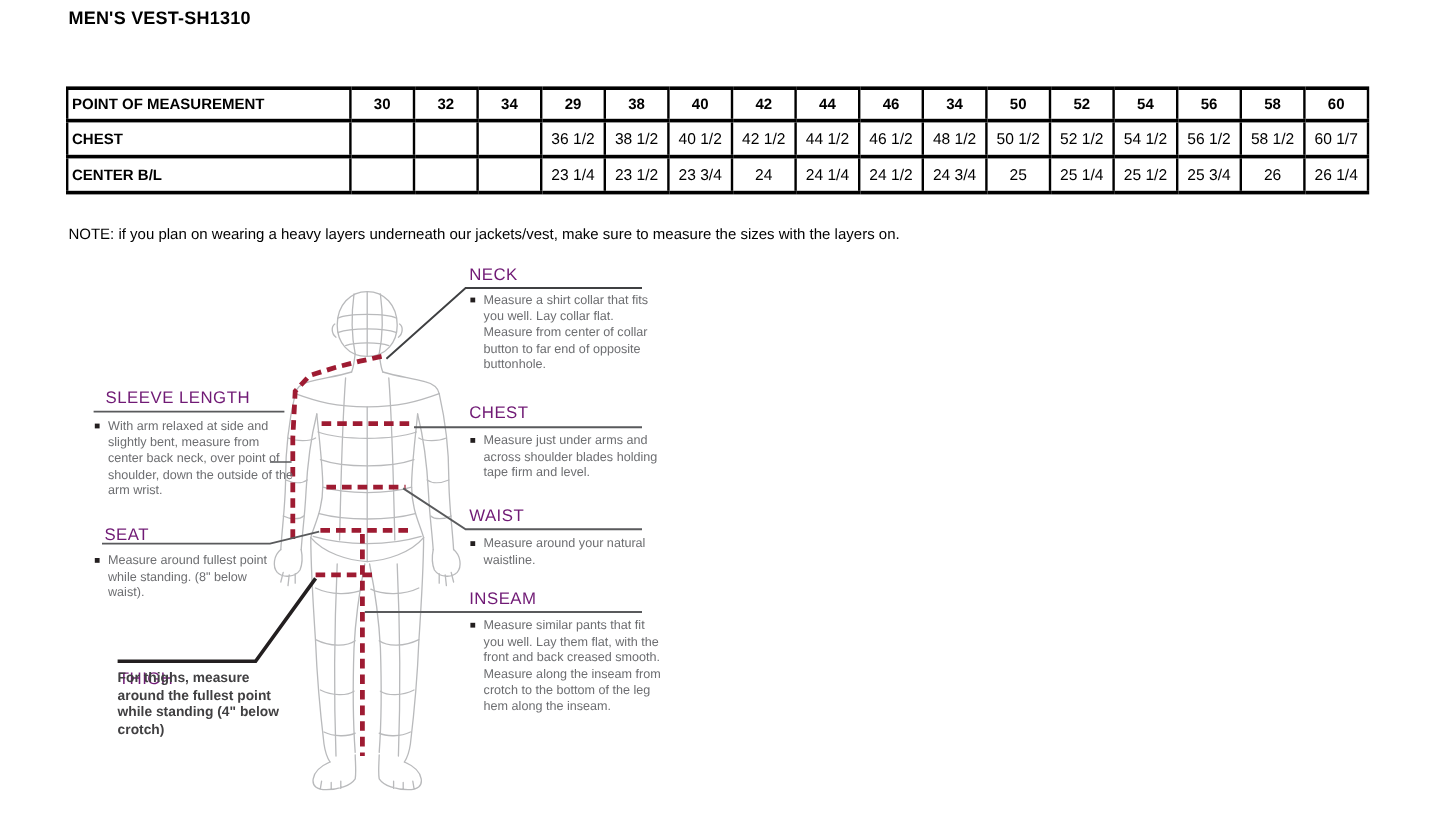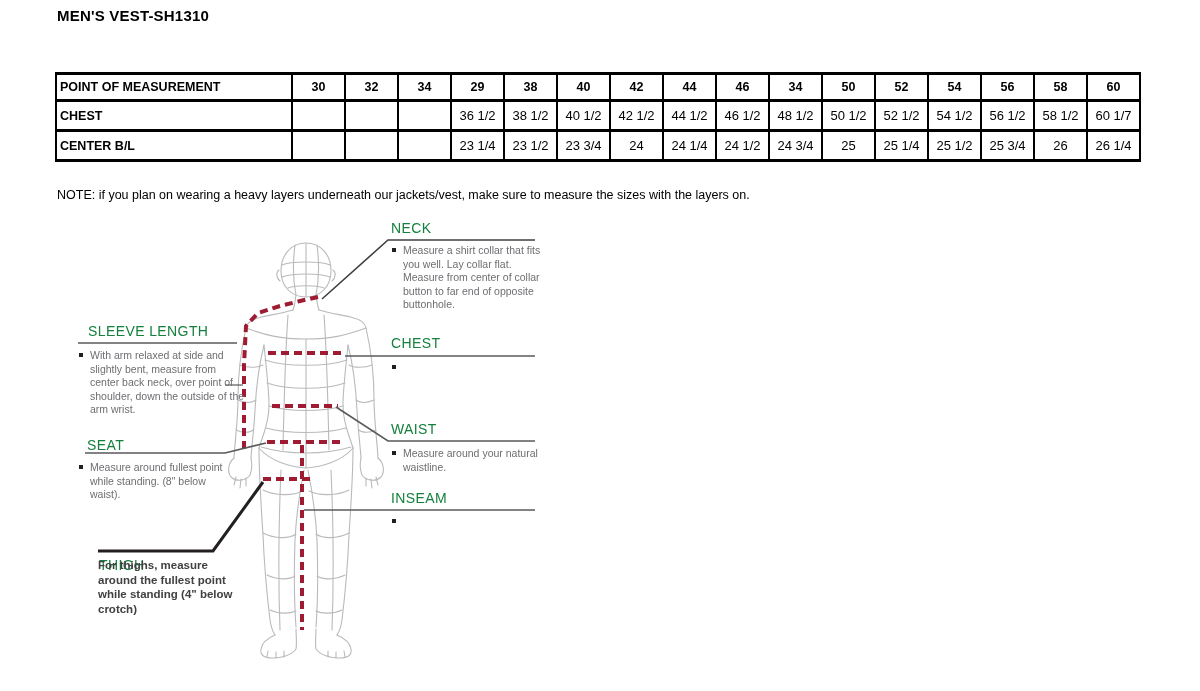--- a/index.html
+++ b/index.html
@@ -10,21 +10,21 @@
   .size-table td,.size-table th{border-left:2px solid #000;border-right:2px solid #000;border-top:3px solid #000;border-bottom:3px solid #000;font-size:12.5px;text-align:center;padding:0 2px;white-space:nowrap;overflow:hidden;}
   .size-table th{font-weight:bold;height:24px;}
   .size-table td{height:27px;font-weight:normal;font-size:13px;}
   .size-table .rowlabel{text-align:left;font-weight:bold;padding-left:3px;font-size:12.5px;}
   .size-table th.rowlabel{font-size:12.5px;}
   
   .note{position:absolute;left:57px;top:188px;font-size:12.5px;font-weight:normal;}
   
   .diagram{position:absolute;left:0;top:215px;width:640px;height:476px;}
   .diagram svg{position:absolute;left:0;top:0;}
-  .callout-title{position:absolute;font-size:14px;color:#15803d;letter-spacing:.4px;white-space:nowrap;}
+  .callout-title{position:absolute;font-size:14px;color:#701a75;letter-spacing:.4px;white-space:nowrap;}
   .callout-desc{position:absolute;font-size:10.5px;line-height:13.5px;color:#6d6e71;padding-left:12px;}
   .callout-desc .bullet{position:absolute;left:1px;top:4px;width:4px;height:4px;background:#231f20;}
   .t-neck-title{left:391px;top:5px;}     .t-neck-desc{left:391px;top:29px;width:148px;}
   .t-sleeve-title{left:88px;top:108px;}  .t-sleeve-desc{left:78px;top:134px;width:158px;}
   .t-chest-title{left:391px;top:120px;}  .t-chest-desc{left:391px;top:146px;width:152px;}
   .t-waist-title{left:391px;top:206px;}  .t-waist-desc{left:391px;top:232px;width:150px;}
   .t-seat-title{left:87px;top:222px;}    .t-seat-desc{left:78px;top:246px;width:148px;}
   .t-inseam-title{left:391px;top:275px;} .t-inseam-desc{left:391px;top:300px;width:150px;}
   .t-thigh-title{left:99px;top:315px;margin-top:27px;}   .t-thigh-desc{left:98px;top:343px;width:152px;color:#414042;font-size:11.5px;line-height:14.5px;padding-left:0;font-weight:bold;}
 </style>
@@ -156,26 +156,26 @@
     </g>
   </svg>
 
   <div class="callout-title t-neck-title">NECK</div>
   <div class="callout-desc t-neck-desc"><span class="bullet"></span><span>Measure a shirt collar that fits you well. Lay collar flat. Measure from center of collar button to far end of opposite buttonhole.</span></div>
 
   <div class="callout-title t-sleeve-title">SLEEVE LENGTH</div>
   <div class="callout-desc t-sleeve-desc"><span class="bullet"></span><span>With arm relaxed at side and slightly bent, measure from center back neck, over point of shoulder, down the outside of the arm wrist.</span></div>
 
   <div class="callout-title t-chest-title">CHEST</div>
-  <div class="callout-desc t-chest-desc"><span class="bullet"></span></div>
+  <div class="callout-desc t-chest-desc"><span class="bullet"></span><span>Measure just under arms and across shoulder blades holding tape firm and level.</span></div>
 
   <div class="callout-title t-waist-title">WAIST</div>
   <div class="callout-desc t-waist-desc"><span class="bullet"></span><span>Measure around your natural waistline.</span></div>
 
   <div class="callout-title t-seat-title">SEAT</div>
   <div class="callout-desc t-seat-desc"><span class="bullet"></span><span>Measure around fullest point while standing. (8" below waist).</span></div>
 
   <div class="callout-title t-inseam-title">INSEAM</div>
-  <div class="callout-desc t-inseam-desc"><span class="bullet"></span></div>
+  <div class="callout-desc t-inseam-desc"><span class="bullet"></span><span>Measure similar pants that fit you well. Lay them flat, with the front and back creased smooth. Measure along the inseam from crotch to the bottom of the leg hem along the inseam.</span></div>
 
   <div class="callout-title t-thigh-title">THIGH</div>
   <div class="callout-desc t-thigh-desc">For thighs, measure around the fullest point while standing (4" below crotch)</div>
 </div>
 
 </body></html>

